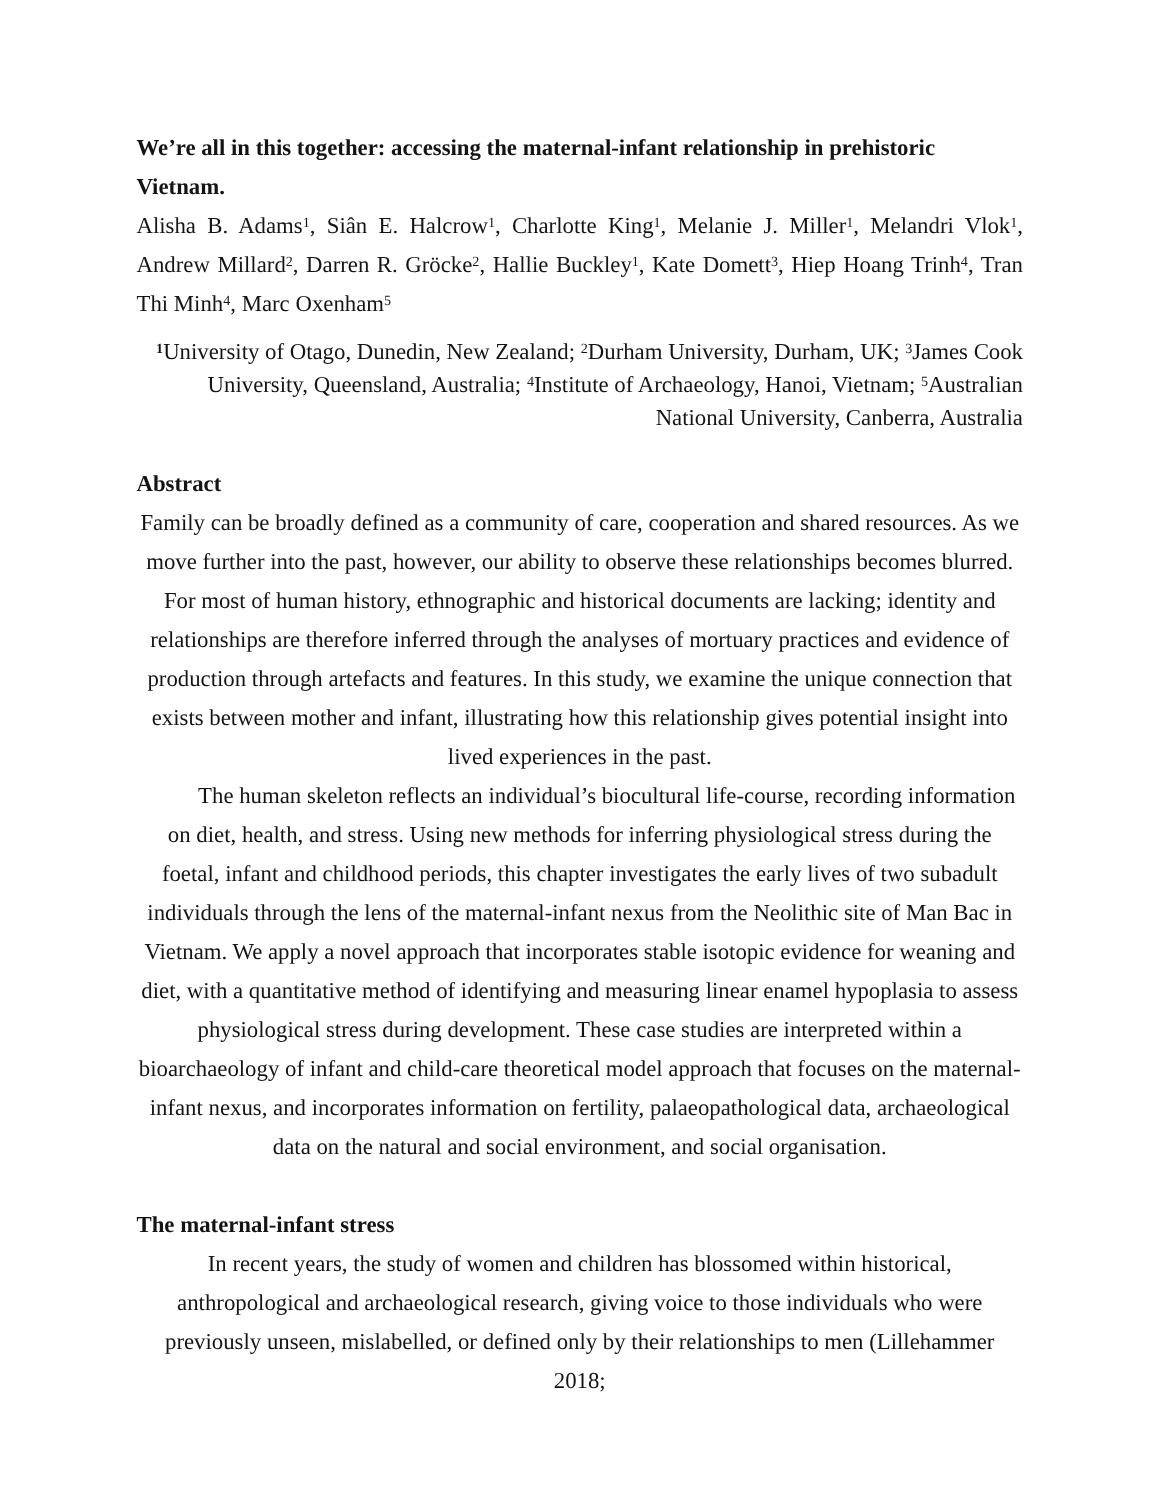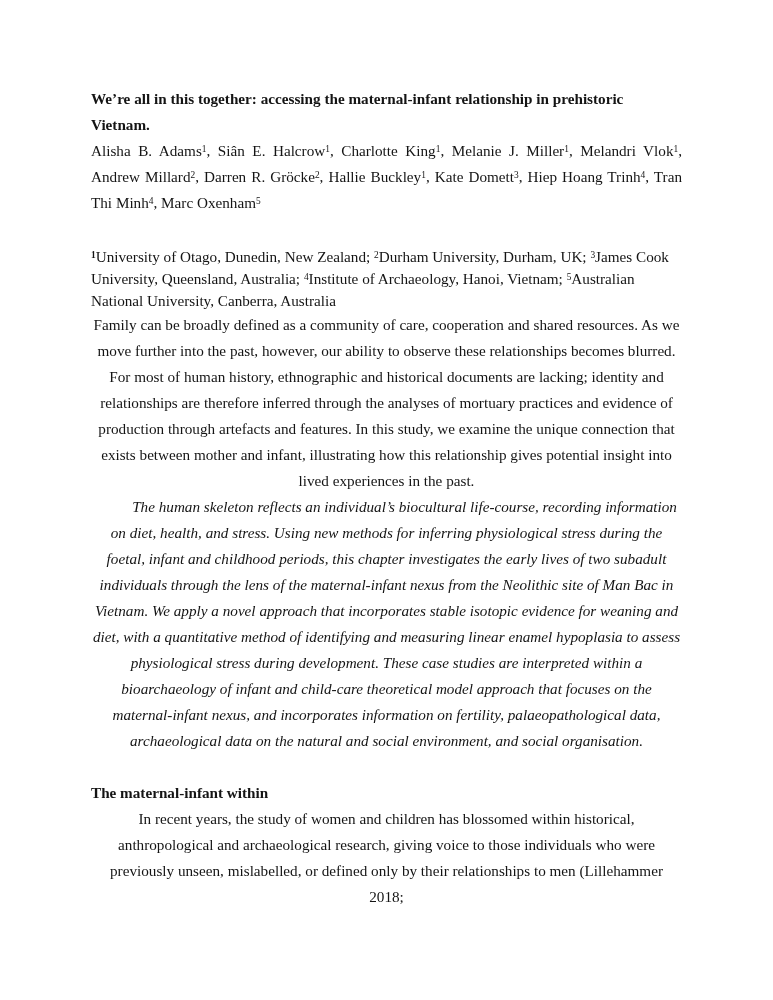--- a/index.html
+++ b/index.html
@@ -23,58 +23,59 @@
       font-size: 15.2px;
       font-weight: bold;
       line-height: 26px;
       text-align: left;
     }
     .authors {
       text-align: justify;
       line-height: 26px;
     }
     .affiliations {
-      margin-top: 30px;
+      margin-top: 8px;
       line-height: 22px;
-      text-align: left;
+      text-align: right;
     }
     .section-heading {
       font-size: 15.2px;
       font-weight: bold;
       line-height: 26px;
     }
     .section-heading.first { margin-top: 20px; }
     .section-heading.later { margin-top: 26px; }
     .body-para {
       text-align: center;
       line-height: 26px;
     }
-    .body-para.indent { text-indent: 36px; font-style: italic; }
+    .body-para.indent { text-indent: 36px; }
     sup {
       font-size: 0.62em;
       line-height: 0;
       vertical-align: baseline;
       position: relative;
       top: -0.45em;
     }
     .bold { font-weight: bold; }
   </style>
 </head>
 <body>
 
 <div class="page">
 
   <h1 class="paper-title">We’re all in this together: accessing the maternal-infant relationship in prehistoric Vietnam.</h1>
 
   <p class="authors">Alisha B. Adams<sup>1</sup>, Siân E. Halcrow<sup>1</sup>, Charlotte King<sup>1</sup>, Melanie J. Miller<sup>1</sup>, Melandri Vlok<sup>1</sup>, Andrew Millard<sup>2</sup>, Darren R. Gröcke<sup>2</sup>, Hallie Buckley<sup>1</sup>, Kate Domett<sup>3</sup>, Hiep Hoang Trinh<sup>4</sup>, Tran Thi Minh<sup>4</sup>, Marc Oxenham<sup>5</sup></p>
 
   <p class="affiliations"><sup class="bold">1</sup>University of Otago, Dunedin, New Zealand; <sup>2</sup>Durham University, Durham, UK; <sup>3</sup>James Cook University, Queensland, Australia; <sup>4</sup>Institute of Archaeology, Hanoi, Vietnam; <sup>5</sup>Australian National University, Canberra, Australia</p>
 
+  <h2 class="section-heading first">Abstract</h2>
 
   <p class="body-para">Family can be broadly defined as a community of care, cooperation and shared resources. As we move further into the past, however, our ability to observe these relationships becomes blurred. For most of human history, ethnographic and historical documents are lacking; identity and relationships are therefore inferred through the analyses of mortuary practices and evidence of production through artefacts and features. In this study, we examine the unique connection that exists between mother and infant, illustrating how this relationship gives potential insight into lived experiences in the past.</p>
 
   <p class="body-para indent">The human skeleton reflects an individual’s biocultural life-course, recording information on diet, health, and stress. Using new methods for inferring physiological stress during the foetal, infant and childhood periods, this chapter investigates the early lives of two subadult individuals through the lens of the maternal-infant nexus from the Neolithic site of Man Bac in Vietnam. We apply a novel approach that incorporates stable isotopic evidence for weaning and diet, with a quantitative method of identifying and measuring linear enamel hypoplasia to assess physiological stress during development. These case studies are interpreted within a bioarchaeology of infant and child-care theoretical model approach that focuses on the maternal-infant nexus, and incorporates information on fertility, palaeopathological data, archaeological data on the natural and social environment, and social organisation.</p>
 
-  <h2 class="section-heading later">The maternal-infant within</h2>
+  <h2 class="section-heading later">The maternal-infant stress</h2>
 
   <p class="body-para">In recent years, the study of women and children has blossomed within historical, anthropological and archaeological research, giving voice to those individuals who were previously unseen, mislabelled, or defined only by their relationships to men (Lillehammer 2018;</p>
 
 </div>
 
 </body></html>

